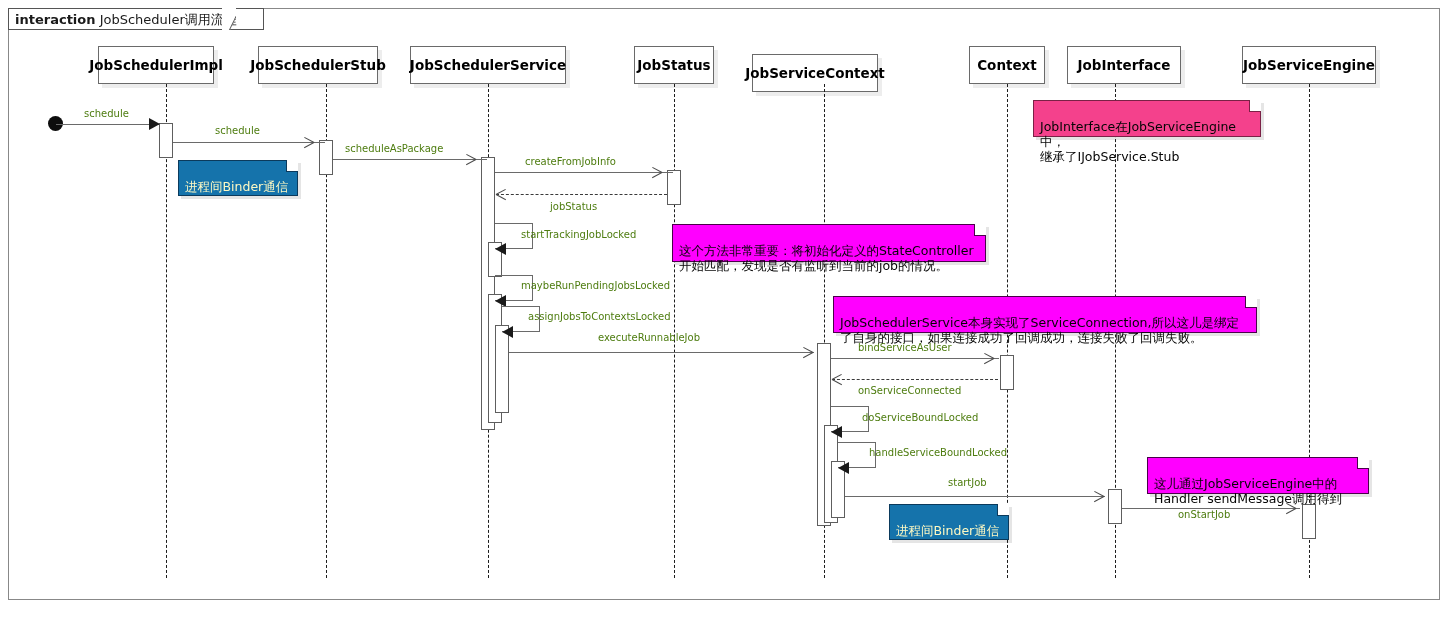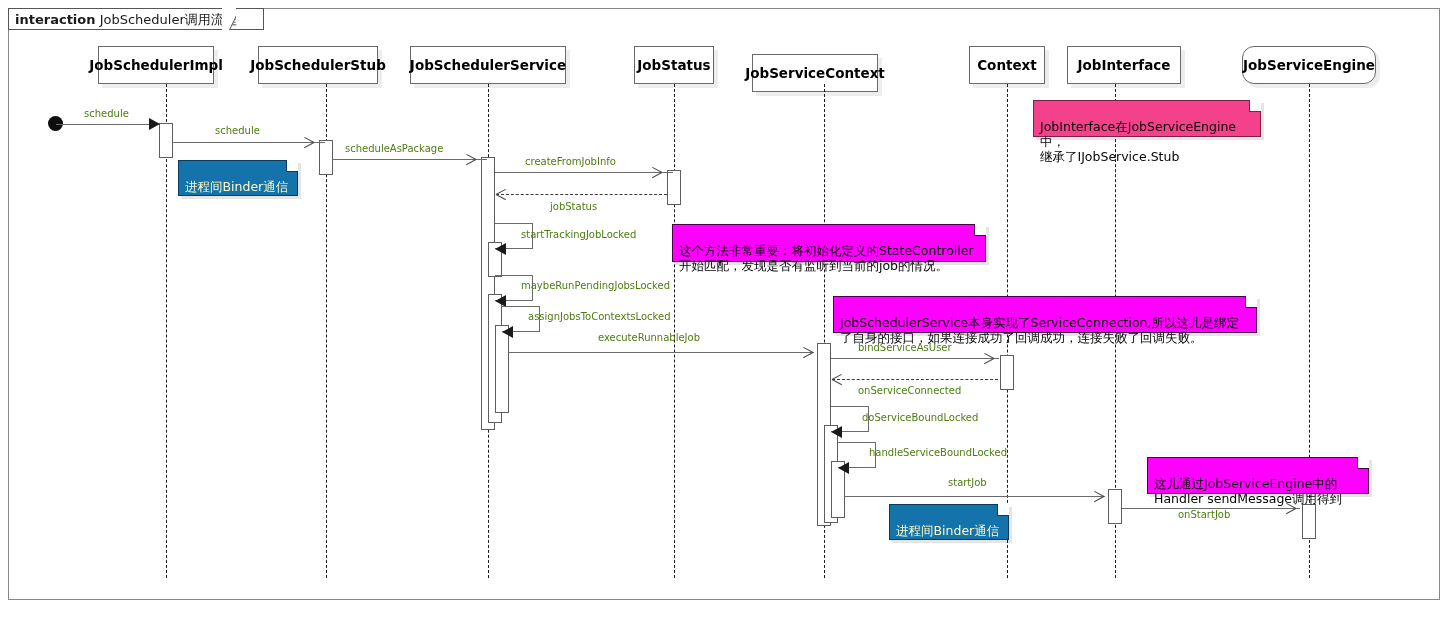--- a/index.html
+++ b/index.html
@@ -131,21 +131,21 @@
   </div>
   <div class="participant" style="left:752px;top:54px;width:126px;">
     <span>JobServiceContext</span>
   </div>
   <div class="participant" style="left:969px;top:46px;width:76px;">
     <span>Context</span>
   </div>
   <div class="participant" style="left:1067px;top:46px;width:114px;">
     <span>JobInterface</span>
   </div>
-  <div class="participant" style="left:1242px;top:46px;width:134px;border-radius:12px;">
+  <div class="participant" style="left:1242px;top:46px;width:134px;">
     <span>JobServiceEngine</span>
   </div>
 
   <div class="lifeline" style="left:166px;top:84px;height:494px;"></div>
   <div class="lifeline" style="left:326px;top:84px;height:494px;"></div>
   <div class="lifeline" style="left:488px;top:84px;height:494px;"></div>
   <div class="lifeline" style="left:674px;top:84px;height:494px;"></div>
   <div class="lifeline" style="left:824px;top:84px;height:494px;"></div>
   <div class="lifeline" style="left:1007px;top:84px;height:494px;"></div>
   <div class="lifeline" style="left:1115px;top:84px;height:494px;"></div>

